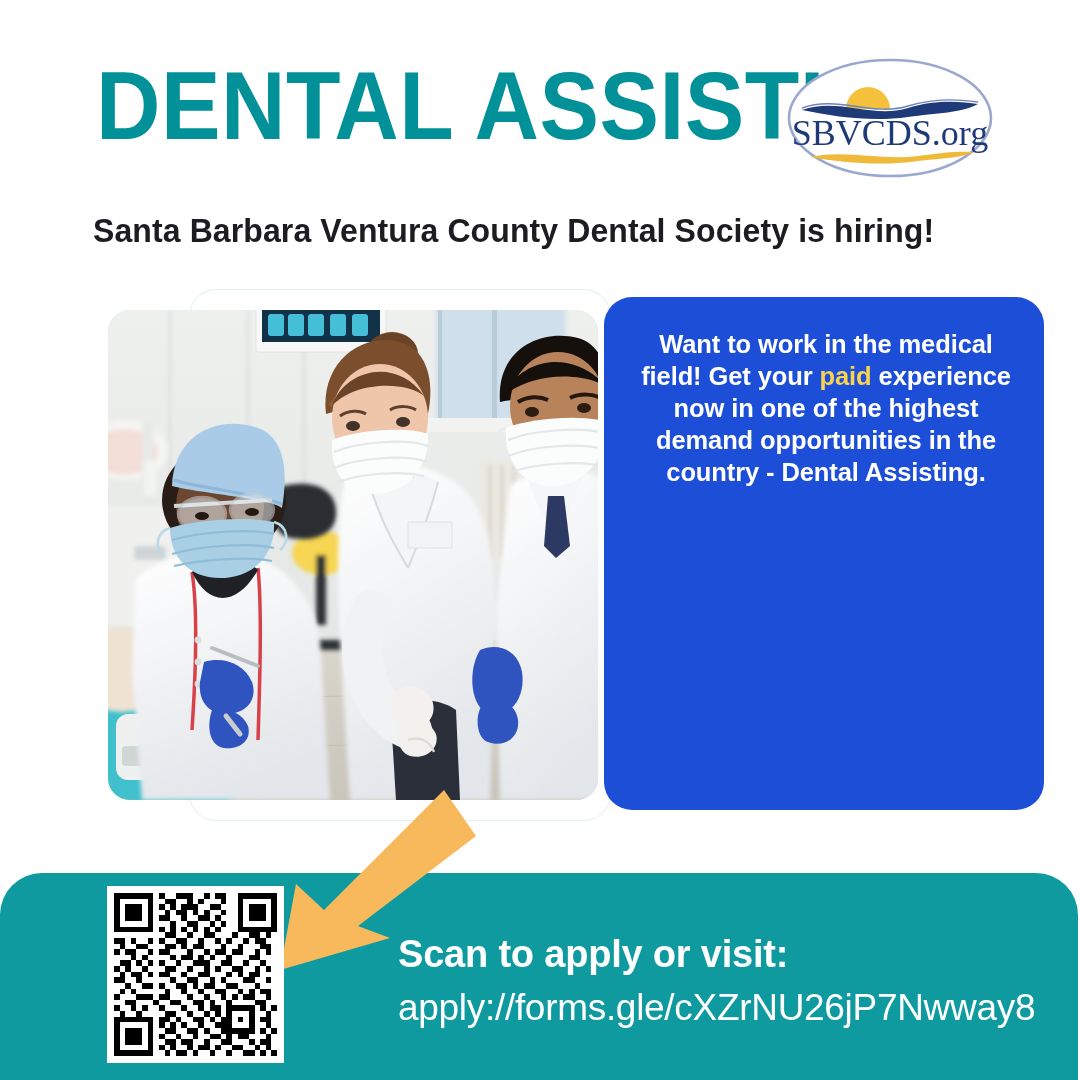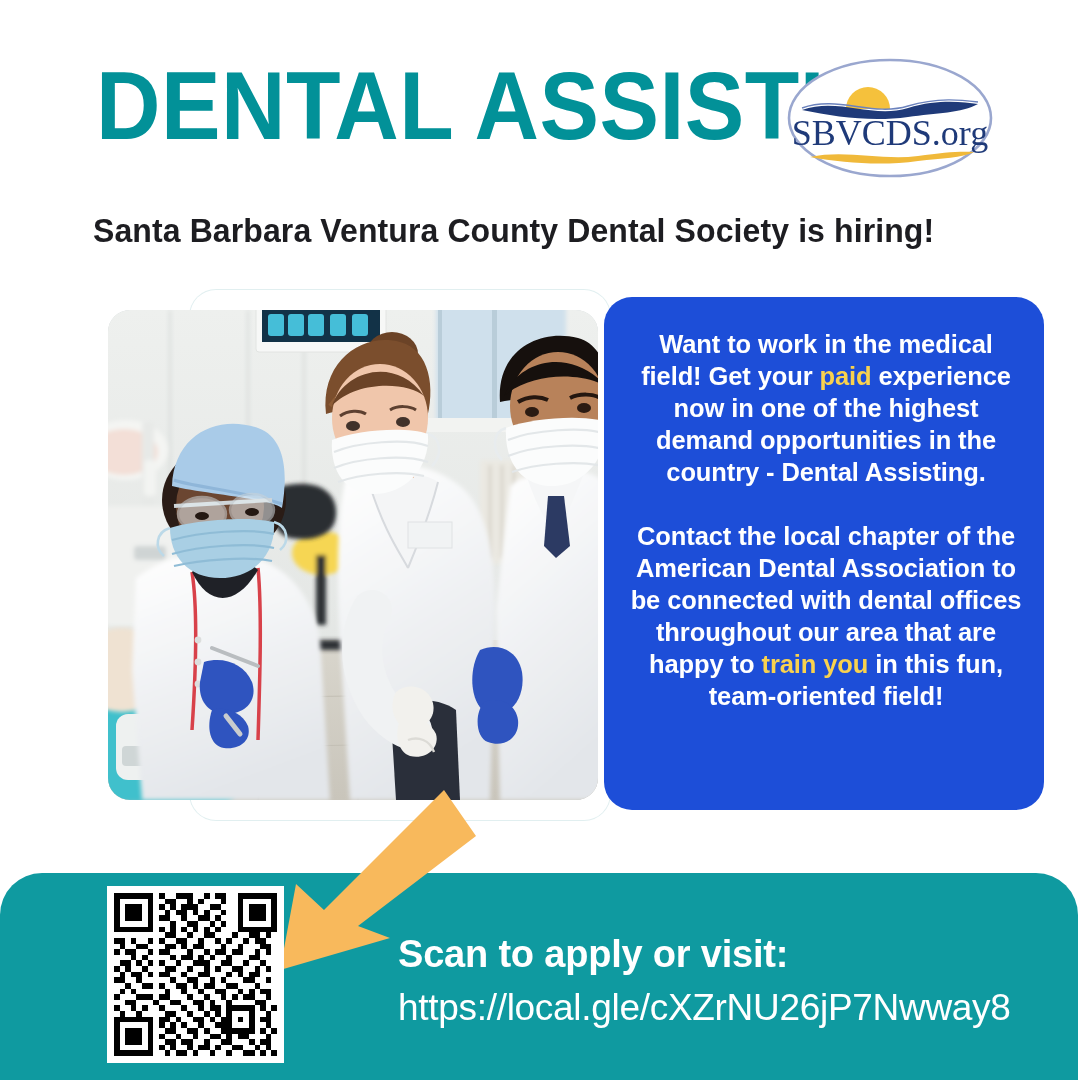--- a/index.html
+++ b/index.html
@@ -446,23 +446,20 @@
                  C 364 400, 358 364, 372 340 Z" fill="#2f54bf"></path>
         <path d="M376 392 C 392 386, 408 394, 410 410 C 412 428, 396 438, 380 432
                  C 368 428, 366 404, 376 392 Z" fill="#2f54bf"></path>
       </g>
     </svg>
   </div>
 
   <div id="copy-panel">
     <p class="copy-par">
       <span>Want to work in the medical field! Get your </span><span class="hl">paid</span><span> experience now in one of the highest demand opportunities in the country - Dental Assisting.</span>
-    </p>
-    <p class="copy-par">
-      <span>Contact the local chapter of the American Dental Association to be connected with dental offices throughout our area that are happy to </span><span class="hl">train you</span><span> in this fun, team-oriented field!</span>
     </p>
   </div>
 
   <div id="cta-band"></div>
 
   <div id="arrow">
     <svg viewBox="0 0 210 186" width="210" height="186" xmlns="http://www.w3.org/2000/svg" aria-hidden="true">
       <path d="M176 2 L208 48 L90 138 L122 150 L12 182 L28 96 L56 122 Z" fill="#f8b95c"></path>
     </svg>
   </div>
@@ -704,16 +701,16 @@
         <rect x="20" y="28" width="1" height="1"></rect>
           <rect x="23" y="28" width="2" height="1"></rect>
         <rect x="26" y="28" width="1" height="1"></rect>
           <rect x="28" y="28" width="1" height="1"></rect>
       </g>
     </svg>
   </div>
 
   <div id="cta-text">
     <div id="cta-heading">Scan to apply or visit:</div>
-    <div id="cta-url">https://local.gle/cXZrNU26jP7Nwway8</div>
+    <div id="cta-url">apply://forms.gle/cXZrNU26jP7Nwway8</div>
   </div>
 
 </div>
 
 </body></html>

